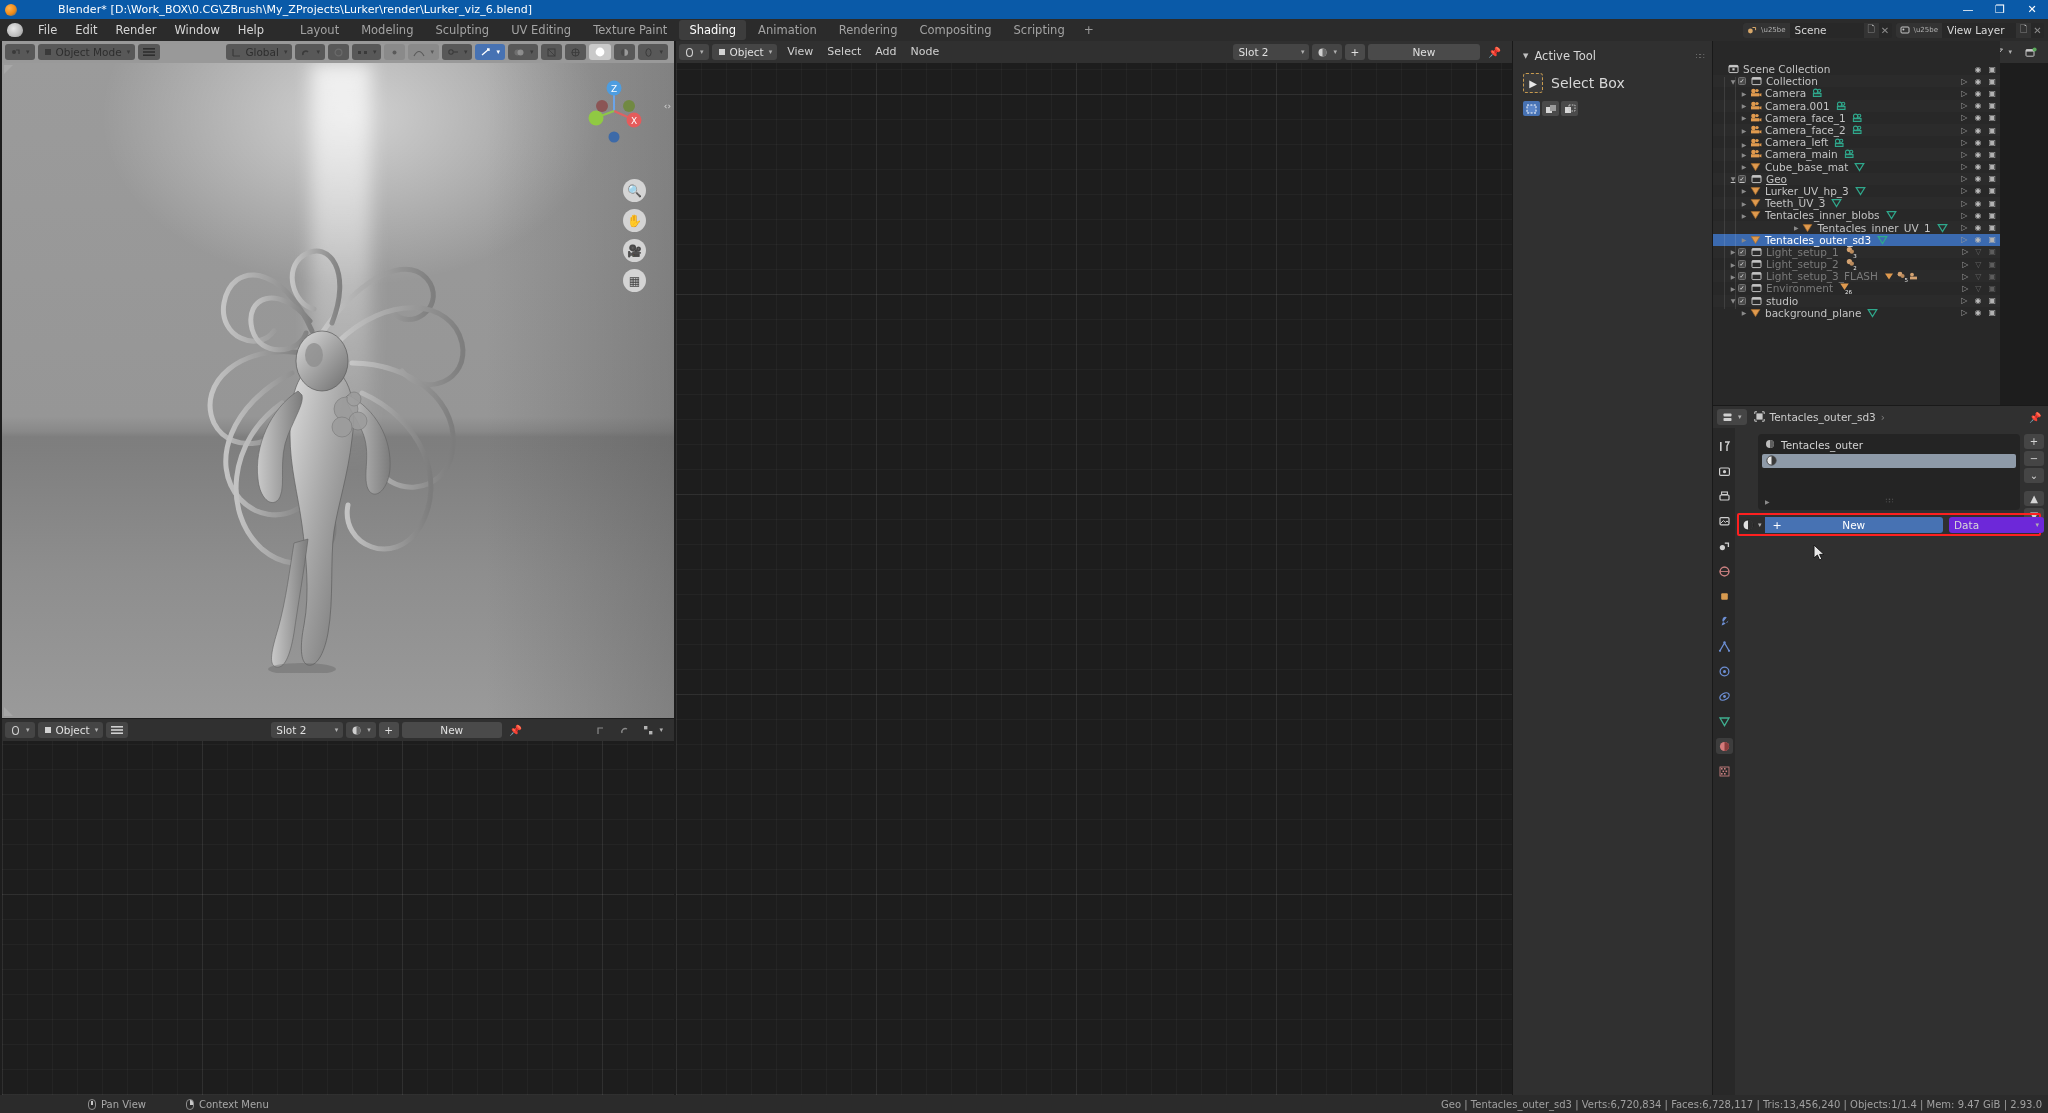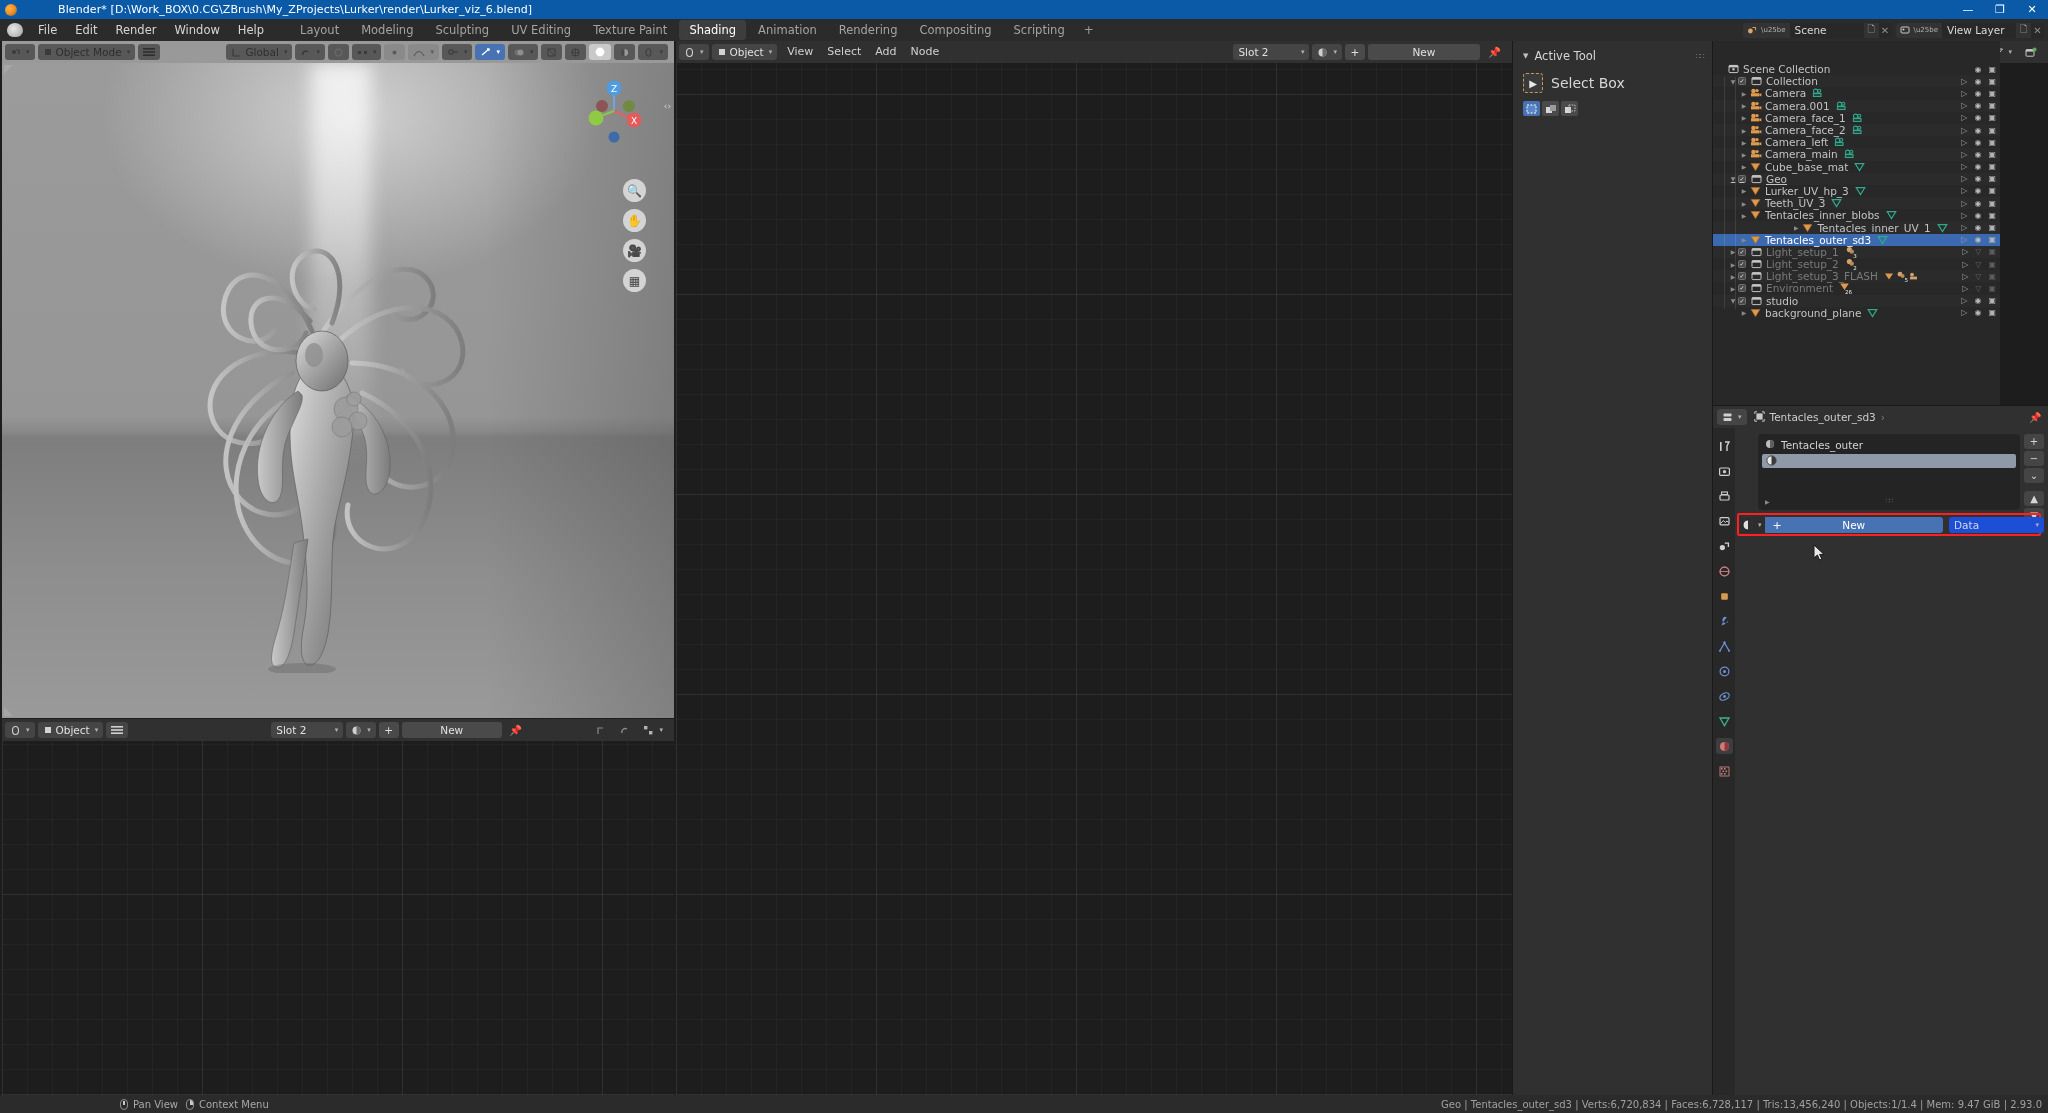--- a/index.html
+++ b/index.html
@@ -278,21 +278,21 @@
     display: flex; align-items: center; gap: 2px; height: 16px; padding: 0 3px;
     background: #2e2e2e; border-radius: 3px 0 0 3px; color: #d0d0d0; font-size: 9px;
   }
   .new-btn {
     flex: 1; height: 16px; background: #4772b3; border-radius: 0 3px 3px 0;
     display: flex; align-items: center; justify-content: center; position: relative;
     color: #ffffff; font-size: 10.5px;
   }
   .new-btn .plus { position: absolute; left: 8px; color: #ffffff; font-size: 11px; }
   .data-dd {
-    width: 95px; height: 16px; background: #1d4ed8; border-radius: 3px;
+    width: 95px; height: 16px; background: #6d28d9; border-radius: 3px;
     display: flex; align-items: center; justify-content: space-between;
     padding: 0 5px; color: #d8d8d8; font-size: 10.5px; margin-left: 6px;
   }
   .mouse-cursor { position: absolute; left: 1789px; top: 541px; width: 12px; height: 18px; }
 
   
   .bshader {
     position: absolute; left: 2px; top: 741px; width: 672px; height: 354px;
     background:
       repeating-linear-gradient(0deg, rgba(255,255,255,.030) 0 1px, transparent 1px 25px),
@@ -302,21 +302,21 @@
       #1d1d1d;
   }
   .bshader-header { left: 2px; top: 719px; width: 672px; }
 
   
   .statusbar {
     position: absolute; left: 0; bottom: 0; width: 2048px; height: 18px;
     background: #2b2b2b; display: flex; align-items: center;
     font-size: 10px; color: #a8a8a8;
   }
-  .status-left { display: flex; align-items: center; gap: 8px; margin-left: 120px; }
+  .status-left { display: flex; align-items: center; gap: 40px; margin-left: 88px; }
   .status-item { display: flex; align-items: center; gap: 5px; }
   .mouse-glyph {
     width: 8px; height: 11px; border: 1px solid #8d8d8d; border-radius: 4px; position: relative;
   }
   .mouse-glyph.mid::after {
     content:''; position:absolute; left:50%; top:1px; transform:translateX(-50%);
     width:2px; height:4px; background:#c8c8c8;
   }
   .mouse-glyph.right::after {
     content:''; position:absolute; right:0; top:0; width:3px; height:5px; background:#c8c8c8;
@@ -815,21 +815,21 @@
               <circle cx="7.2" cy="2.8" r="1.6" fill="none" stroke="#2fa88c" stroke-width="1.1"></circle>
               <path d="M1.4 5.6 L9 5.6 L9 8.4 L1.4 8.4 Z" fill="none" stroke="#2fa88c" stroke-width="1.1"></path>
             </svg>
           </span>
           <span class="orow-right">
             <span class="ocursor">▷</span>
             <span class="oeye">◉</span>
             <span class="ocam">▣</span>
           </span>
         </div>
-        <div class="orow" style="padding-left: 26px;">
+        <div class="orow" style="padding-left: 26px; align-items: flex-end;">
           <span class="odisc">▶</span>
           <span class="oicon">
             <svg width="12" height="10" viewBox="0 0 12 10">
               <circle cx="3.4" cy="3" r="2.2" fill="#e09a4e"></circle>
               <circle cx="7" cy="2.6" r="1.7" fill="#e09a4e"></circle>
               <path d="M1 5.2 L9.4 5.2 L9.4 8.4 L1 8.4 Z" fill="#e09a4e"></path>
               <path d="M9.4 6.2 L11.4 5 L11.4 8.6 L9.4 7.4 Z" fill="#e09a4e"></path>
             </svg>
           </span>
           <span class="oname">Camera_left</span>

